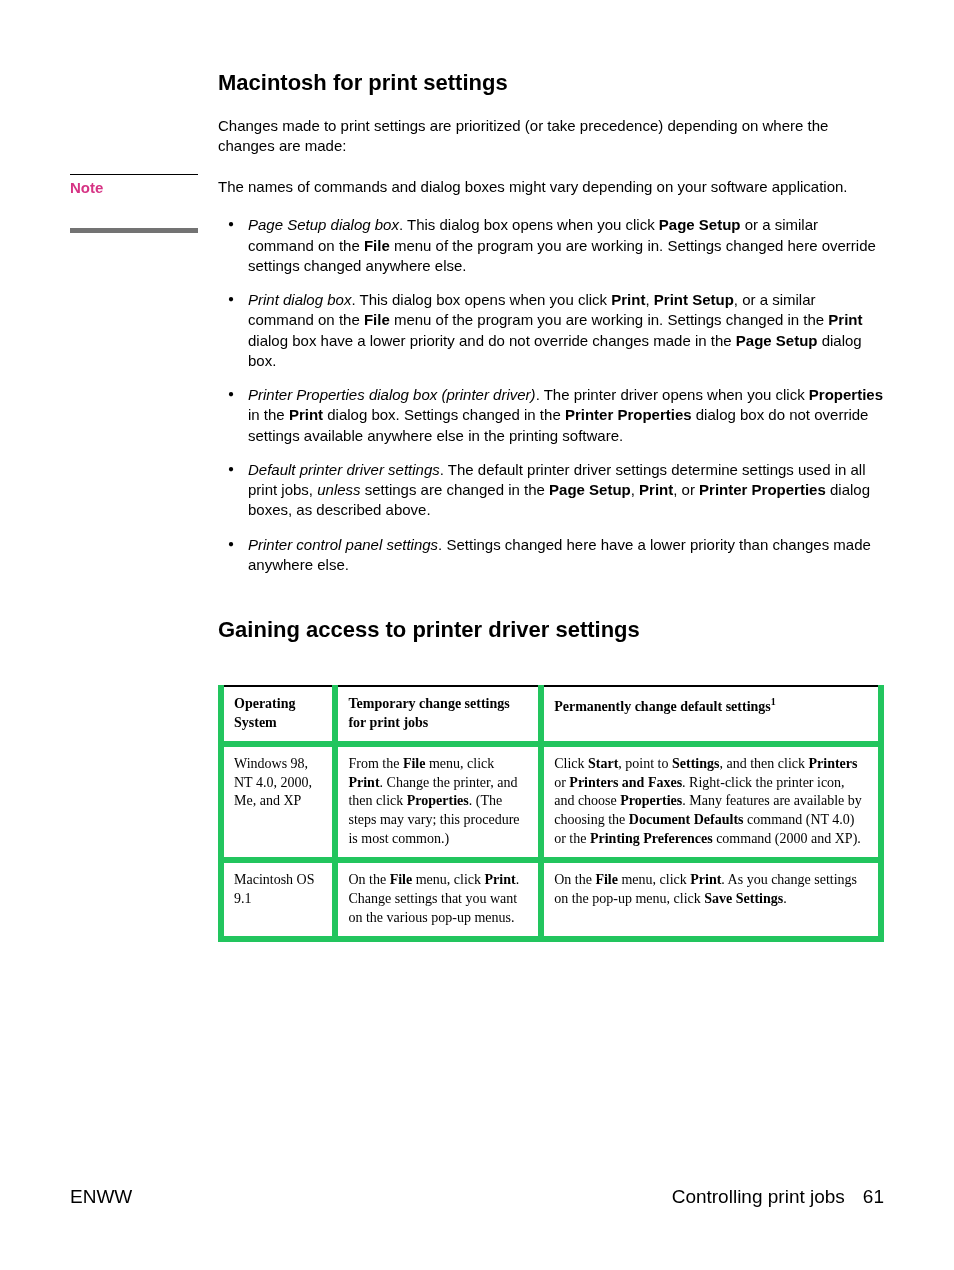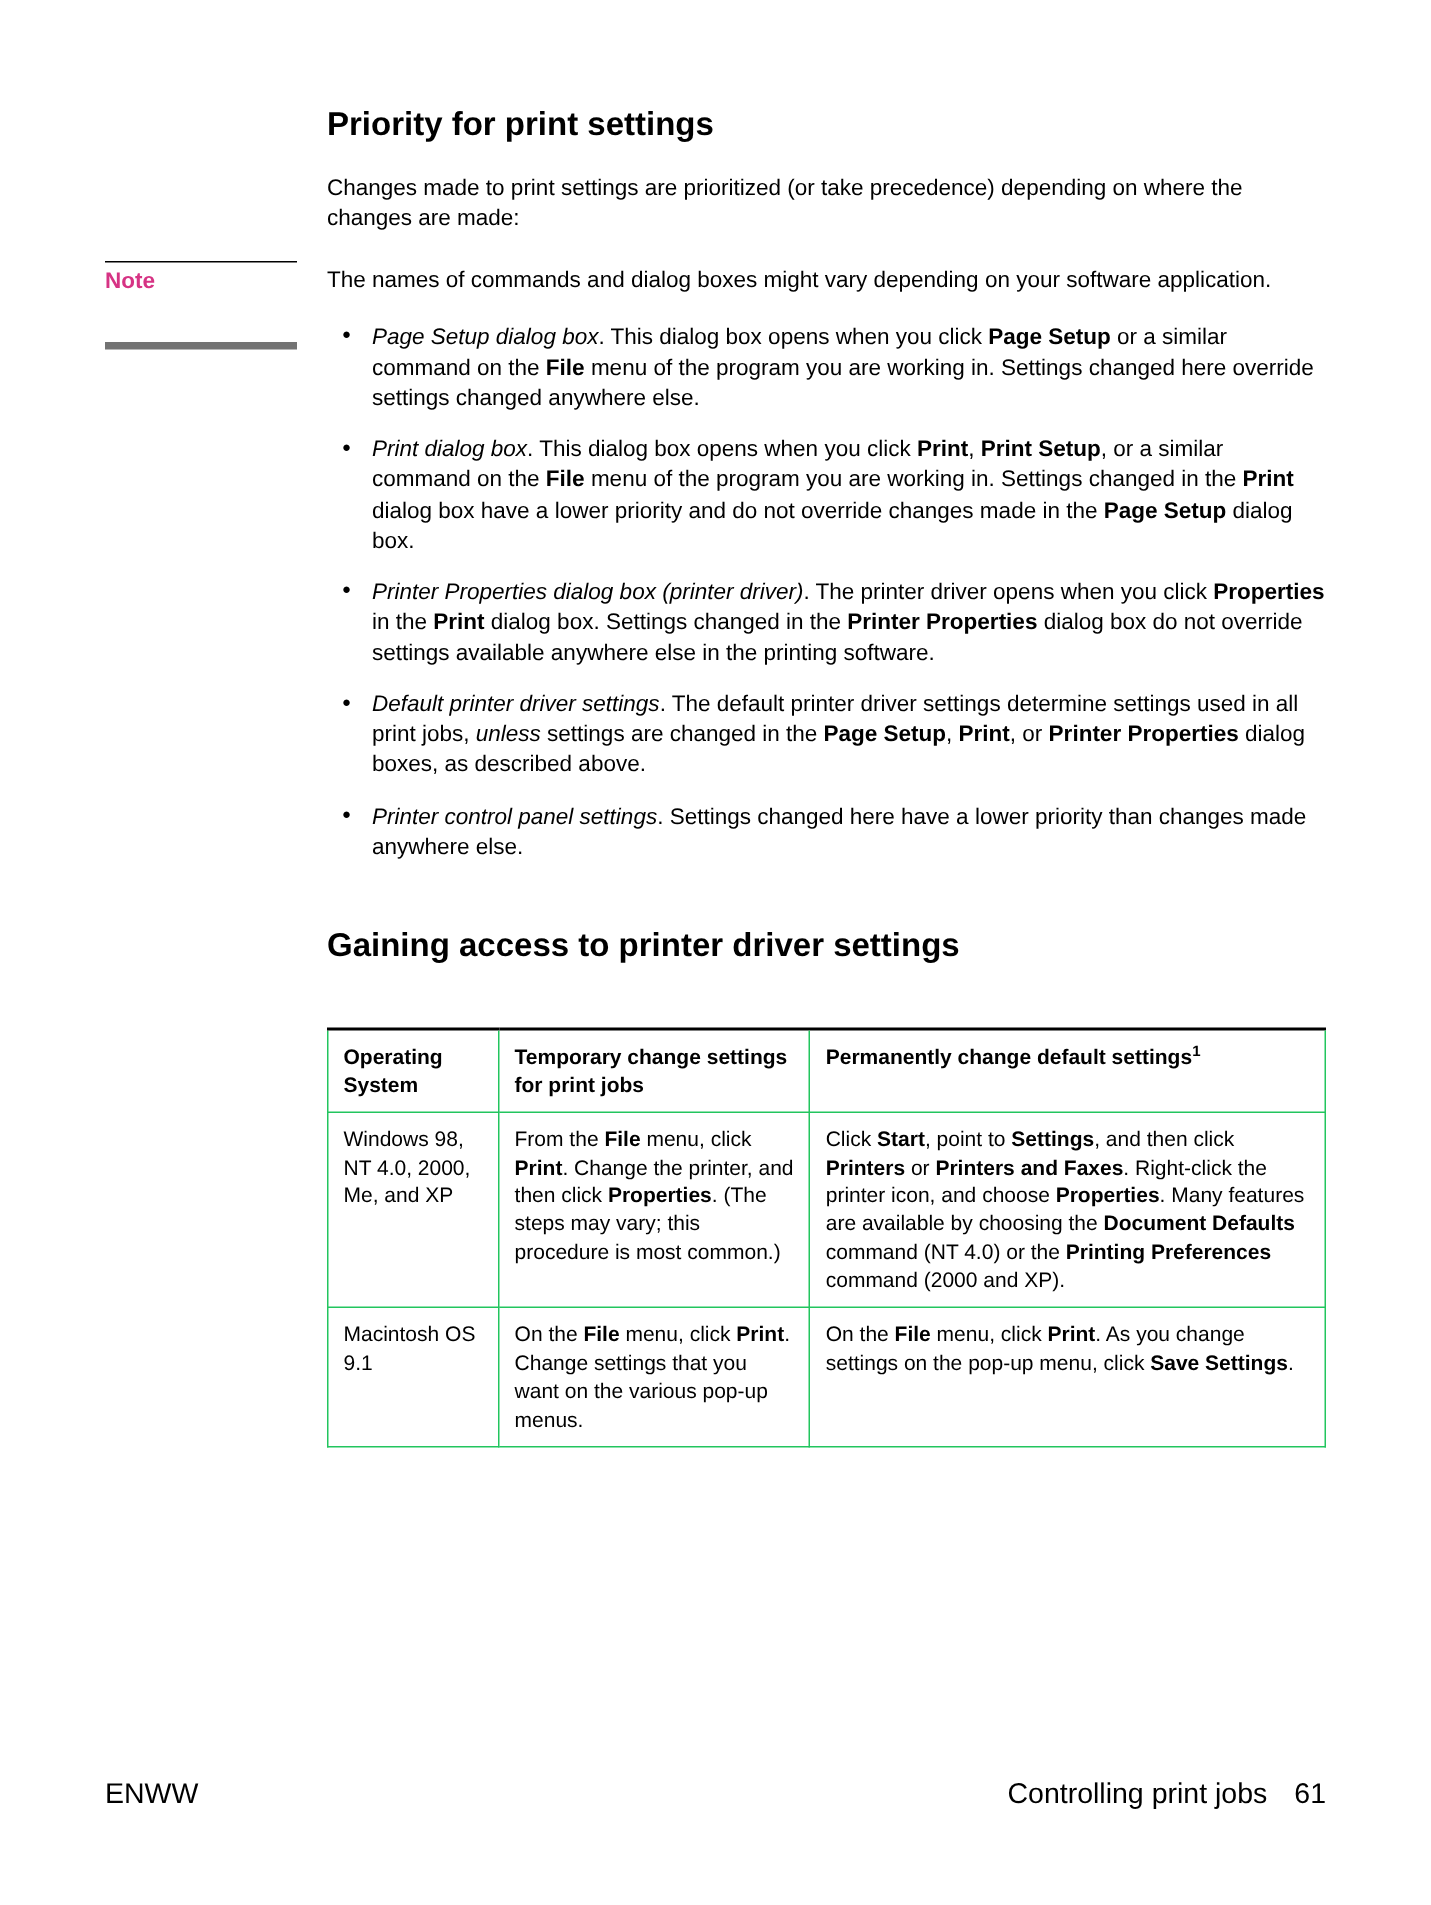--- a/index.html
+++ b/index.html
@@ -68,23 +68,24 @@
   .italic { font-style: italic; }
   .bold { font-weight: bold; }
   h2.second {
     margin-top: 40px;
     margin-bottom: 40px;
   }
   table.info {
     border-collapse: collapse;
     width: 100%;
     font-size: 14px;
+    font-family: Liberation Serif, serif;
   }
   table.info th, table.info td {
-    border: 1px solid #22c55e;
+    border: 6px solid #22c55e;
     padding: 8px 10px 8px 10px;
     text-align: left;
     vertical-align: top;
   }
   table.info th {
     font-weight: bold;
   }
   table.info tr:first-child th {
     border-top: 2px solid #000;
   }
@@ -101,21 +102,21 @@
   }
   .footer .right { display: flex; align-items: baseline; gap: 18px; }
   .footer .pagenum { font-weight: normal; }
 </style>
 </head>
 <body>
 
 <div class="page">
 
   <div class="section">
-    <h2>Priority for print settings</h2>
+    <h2>Macintosh for print settings</h2>
     <p class="intro">Changes made to print settings are prioritized (or take precedence) depending on where the changes are made:</p>
   </div>
 
   <div class="note-row">
     <div class="note-label">Note</div>
     <div class="note-body">The names of commands and dialog boxes might vary depending on your software application.</div>
   </div>
 
   <div class="section">
     <ul class="bullets">

